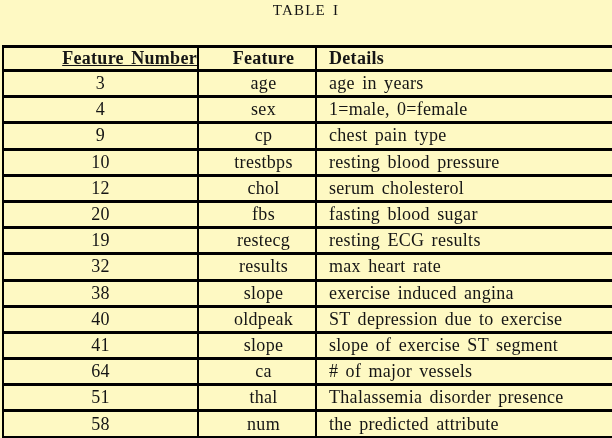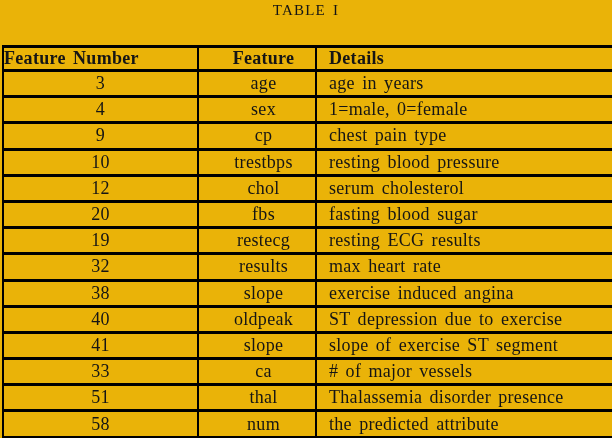--- a/index.html
+++ b/index.html
@@ -9,21 +9,21 @@
     width: 612px;
     height: 438px;
     overflow: hidden;
     font-family: "Liberation Serif", serif;
     color: #111111;
   }
   .page {
     position: relative;
     width: 612px;
     height: 438px;
-    background: #eab308;
+    background: #fef9c3;
   }
   .table-title {
     position: absolute;
     top: 2px;
     left: 0;
     width: 612px;
     text-align: center;
     font-size: 15px;
     letter-spacing: 1.2px;
     word-spacing: 2px;
@@ -51,21 +51,21 @@
     vertical-align: middle;
     white-space: nowrap;
     overflow: hidden;
   }
   .feature-table thead tr { height: 22px; }
   .feature-table tbody tr { height: 26.2px; }
   .col-num { width: 193px; }
   .col-feat { width: 103px; }
   .col-det  { width: 312px; }
   .feature-table th { font-weight: bold; text-align: left; }
-  .feature-table th.col-num { text-align: left; }
+  .feature-table th.col-num { text-align: right; text-decoration: underline; }
   .feature-table td.col-num { text-align: center; }
   .feature-table th.col-feat, .feature-table td.col-feat { padding-left: 13px; text-align: center; }
   .feature-table th.col-det,  .feature-table td.col-det  { padding-left: 12px; }
 </style>
 </head>
 <body>
 
 <div class="page">
 
   <div class="table-title">TABLE I</div>
@@ -128,21 +128,21 @@
           <td class="col-num">40</td>
           <td class="col-feat">oldpeak</td>
           <td class="col-det">ST depression due to exercise</td>
         </tr>
         <tr>
           <td class="col-num">41</td>
           <td class="col-feat">slope</td>
           <td class="col-det">slope of exercise ST segment</td>
         </tr>
         <tr>
-          <td class="col-num">33</td>
+          <td class="col-num">64</td>
           <td class="col-feat">ca</td>
           <td class="col-det"># of major vessels</td>
         </tr>
         <tr>
           <td class="col-num">51</td>
           <td class="col-feat">thal</td>
           <td class="col-det">Thalassemia disorder presence</td>
         </tr>
         <tr>
           <td class="col-num">58</td>

